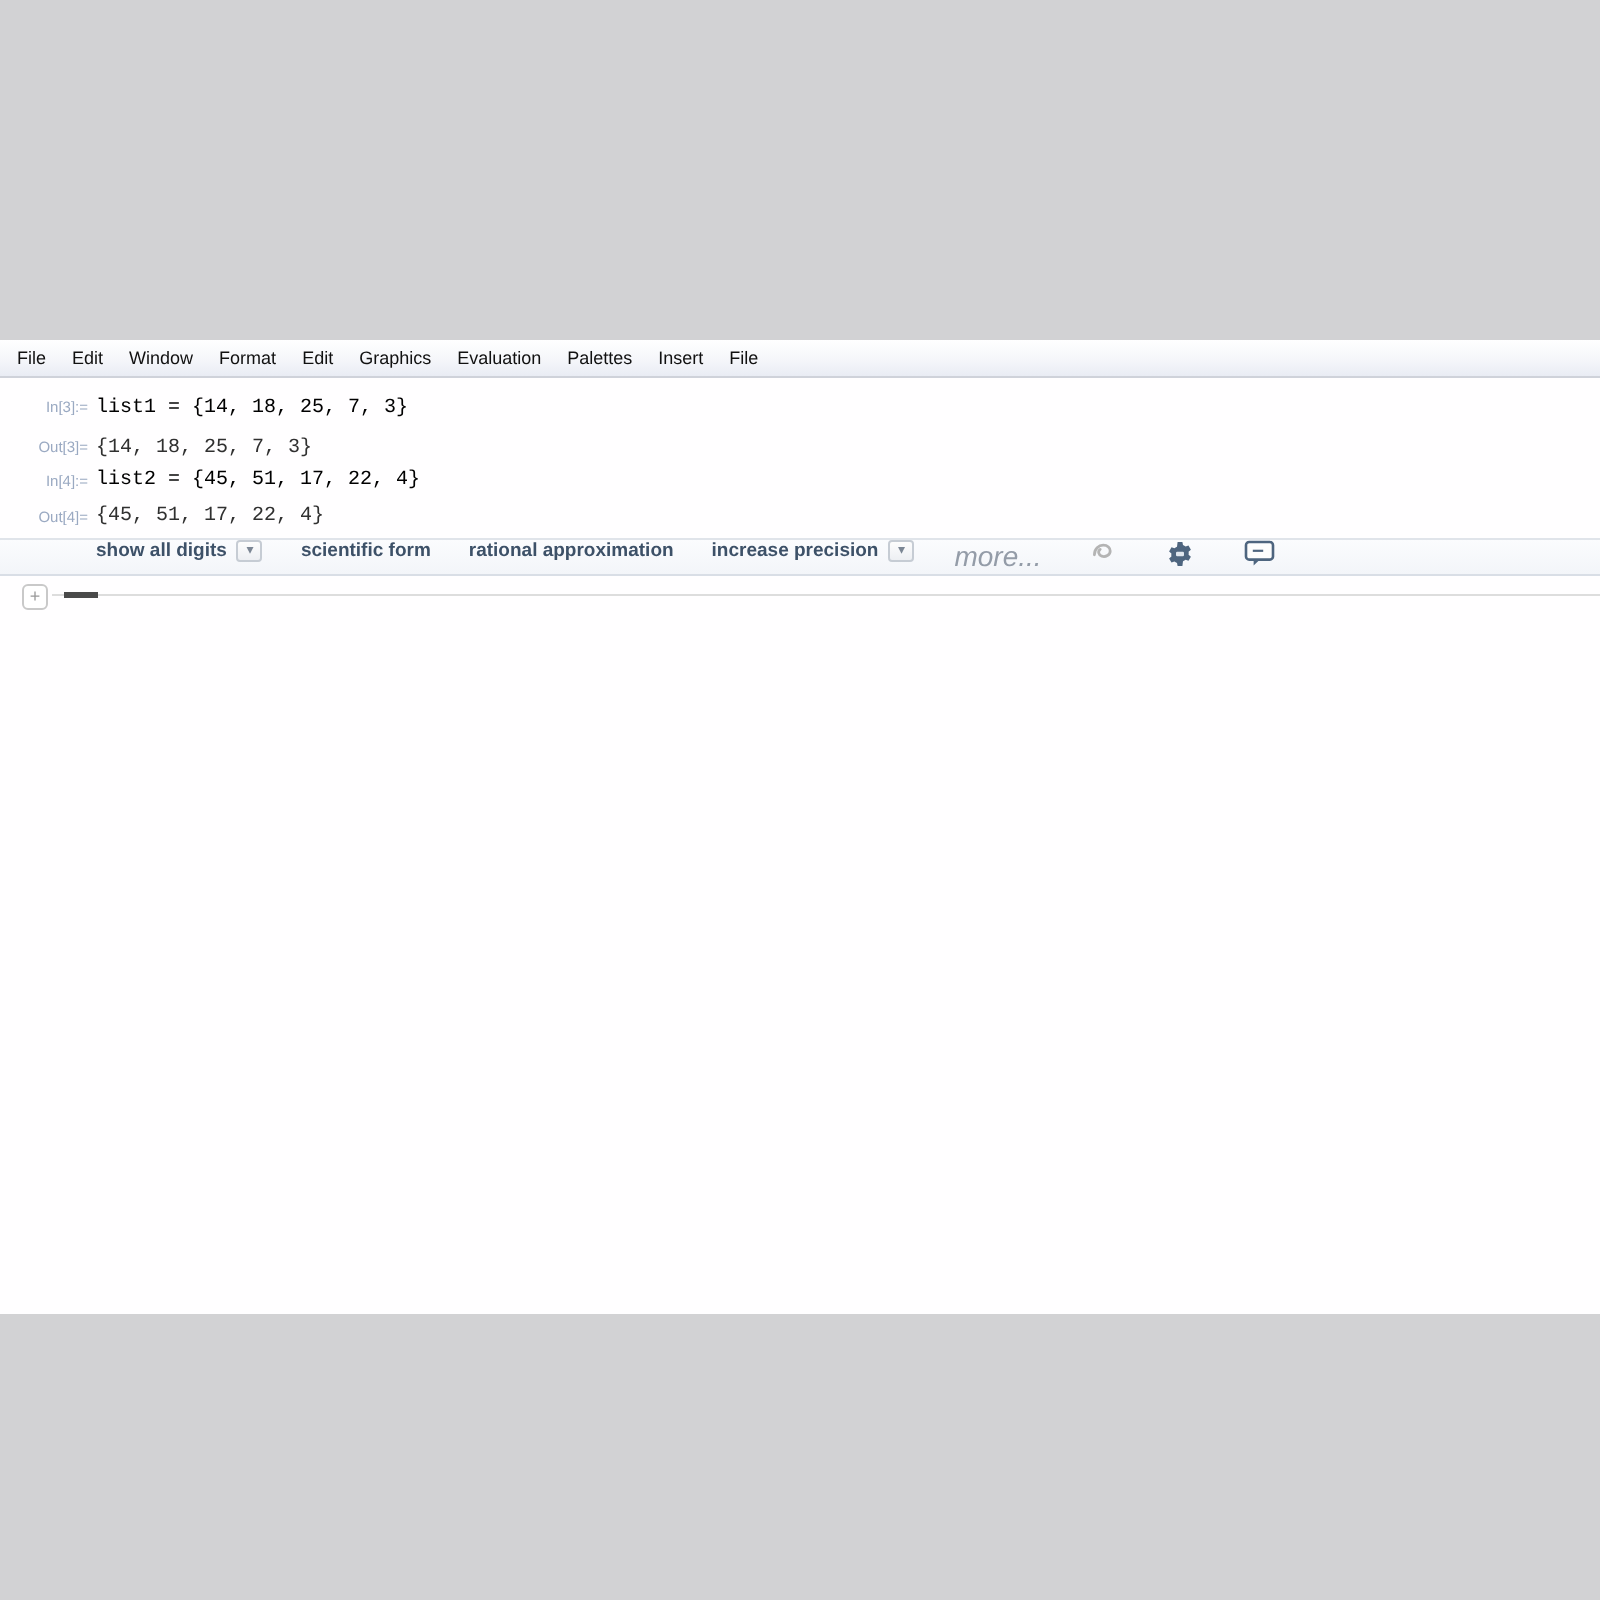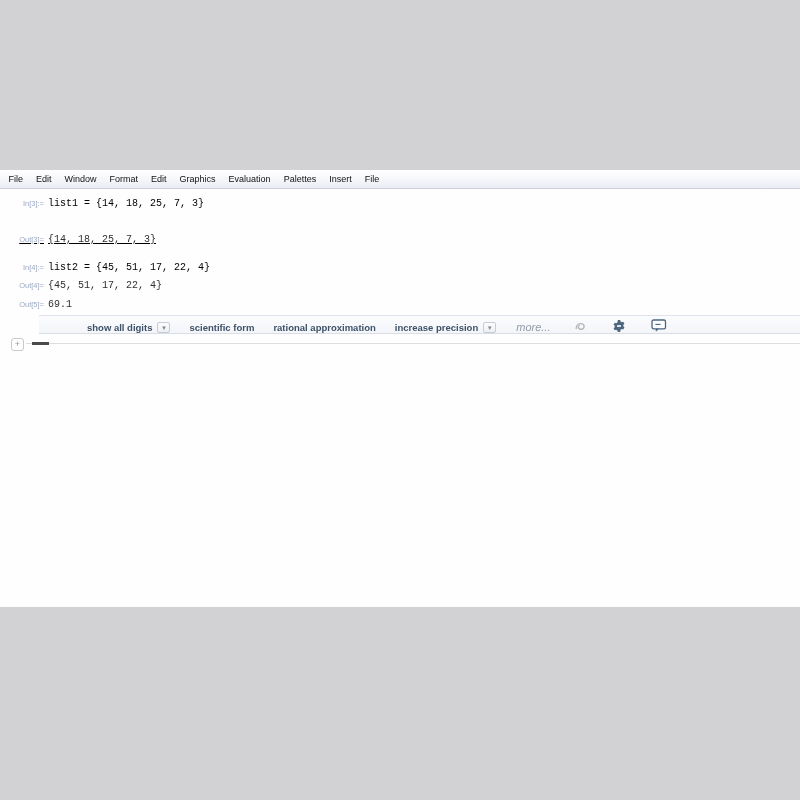--- a/index.html
+++ b/index.html
@@ -13,43 +13,43 @@
   .spikey{width:11px;height:11px;margin-right:8px;flex:0 0 auto;}
   .title-text{font-size:9px;color:#2b2b2b;white-space:nowrap;}
 
   
   .menubar{height:18px;display:flex;align-items:center;padding-left:2px;
            background:linear-gradient(180deg,#ffffff 0%,#f5f6fa 55%,#e9ecf4 100%);
            border-bottom:1px solid #cfd2da;}
   .menu-item{font-size:9px;color:#111;padding:0 6.5px;line-height:18px;cursor:default;}
 
   
-  .notebook{background:#fffeff;height:418px;position:relative;}
+  .notebook{background:#fffeff;height:468px;position:relative;}
   .cell-row{display:flex;align-items:baseline;height:14px;line-height:14px;}
-  .r0{padding-top:8px;} .r1{margin-top:22px;text-decoration:underline;} .r2{margin-top:14px;align-items:flex-end;}
+  .r0{padding-top:8px;} .r1{margin-top:6px;} .r2{margin-top:3px;align-items:flex-end;}
   .r3{margin-top:4px;align-items:flex-end;}  .r4{margin-top:13px;} .r5{margin-top:5px;}
   .cell-label{width:44px;flex:0 0 44px;text-align:right;padding-right:4px;
               font-size:7.5px;color:#9aa9c2;}
   .code{font-family:"Liberation Mono","DejaVu Sans Mono",monospace;font-size:10px;
         white-space:pre;color:#000;}
   .code.input{font-weight:normal;}
   .code.output{font-weight:normal;color:#303030;}
 
   
-  .sugg-bar{margin-top:3px;height:19px;display:flex;align-items:flex-end;
+  .sugg-bar{margin-top:3px;height:19px;display:flex;align-items:flex-start;
             background:linear-gradient(180deg,#fbfcfe,#f3f5f9);
-            border-top:1px solid #e0e4ea;border-bottom:1px solid #d9dee6;box-sizing:border-box;margin-left:39px;}
+            border-top:1px solid #e0e4ea;border-bottom:1px solid #d9dee6;box-sizing:border-box;}
   .sb-spacer{width:38px;flex:0 0 38px;}
   .sep{width:1px;background:#dce0e8;flex:0 0 1px;}
   .sb-btn{display:flex;align-items:center;gap:5px;padding:0 9px;cursor:pointer;}
   .sb-btn .lbl{font-size:9.5px;font-weight:bold;color:#3d5168;white-space:nowrap;}
   .dd{width:13px;height:11px;border:1px solid #c6ccd4;border-radius:2px;box-sizing:border-box;
       background:linear-gradient(#fdfdfd,#edeff3);color:#7b8694;font-size:7px;line-height:9px;
       text-align:center;cursor:pointer;}
-  .sb-more{font-size:11px;font-style:italic;color:#949ca8;padding:0 10px;display:flex;
+  .sb-more{font-size:14px;font-style:italic;color:#949ca8;padding:0 10px;display:flex;
            align-items:center;cursor:pointer;}
   .sb-icon{display:flex;align-items:center;justify-content:center;padding:0 12px;cursor:pointer;}
 
   
   .insert-row{position:relative;height:16px;margin-top:3px;}
   .plus-box{position:absolute;left:11px;top:1px;width:11px;height:11px;border:1px solid #c9c9c9;
             border-radius:3px;background:#fff;color:#9a9a9a;font-size:9px;line-height:10px;
             text-align:center;cursor:pointer;}
   .insert-line{position:absolute;left:26px;right:0;top:6px;height:1px;background:#dddddd;}
   .insert-line-dark{position:absolute;left:6px;top:-1px;width:17px;height:3px;background:#4a4a4a;}
@@ -87,24 +87,20 @@
 
       <div class="cell-row r2">
         <span class="cell-label">In[4]:=</span>
         <span class="code input">list2 = {45, 51, 17, 22, 4}</span>
       </div>
       <div class="cell-row r3">
         <span class="cell-label">Out[4]=</span>
         <span class="code output">{45, 51, 17, 22, 4}</span>
       </div>
 
-      <div class="cell-row r5">
-        <span class="cell-label">Out[5]=</span>
-        <span class="code output">69.1</span>
-      </div>
 
       <div class="sugg-bar">
         <div class="sb-spacer"></div>
         <i class="sep"></i>
 
         <div class="sb-btn">
           <span class="lbl">show all digits</span>
           <span class="dd">▾</span>
         </div>
         <i class="sep"></i>

